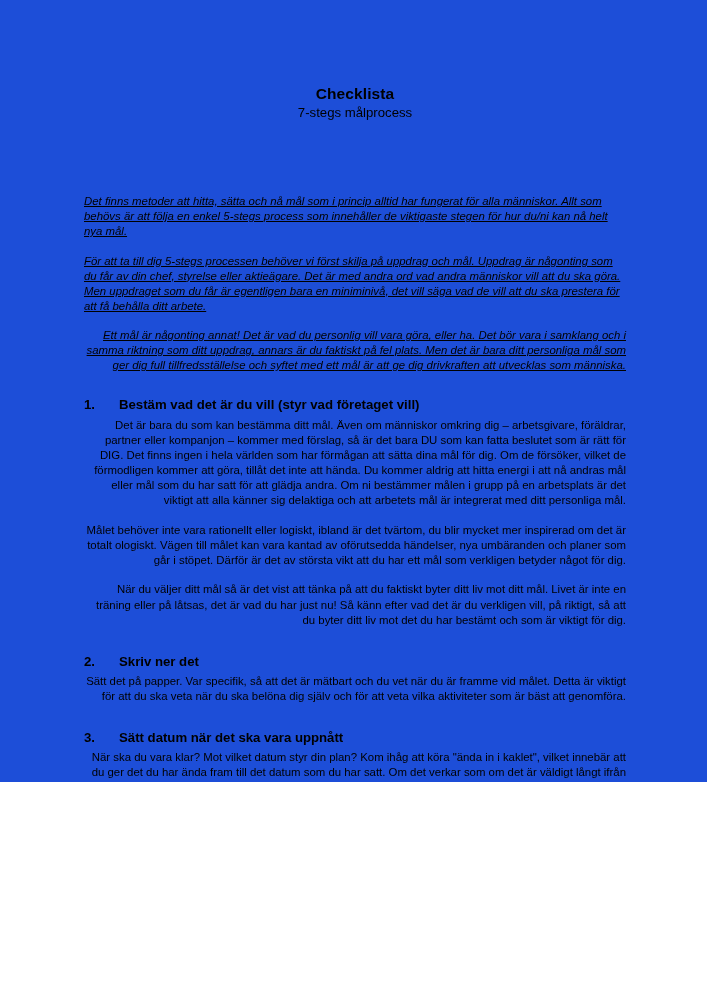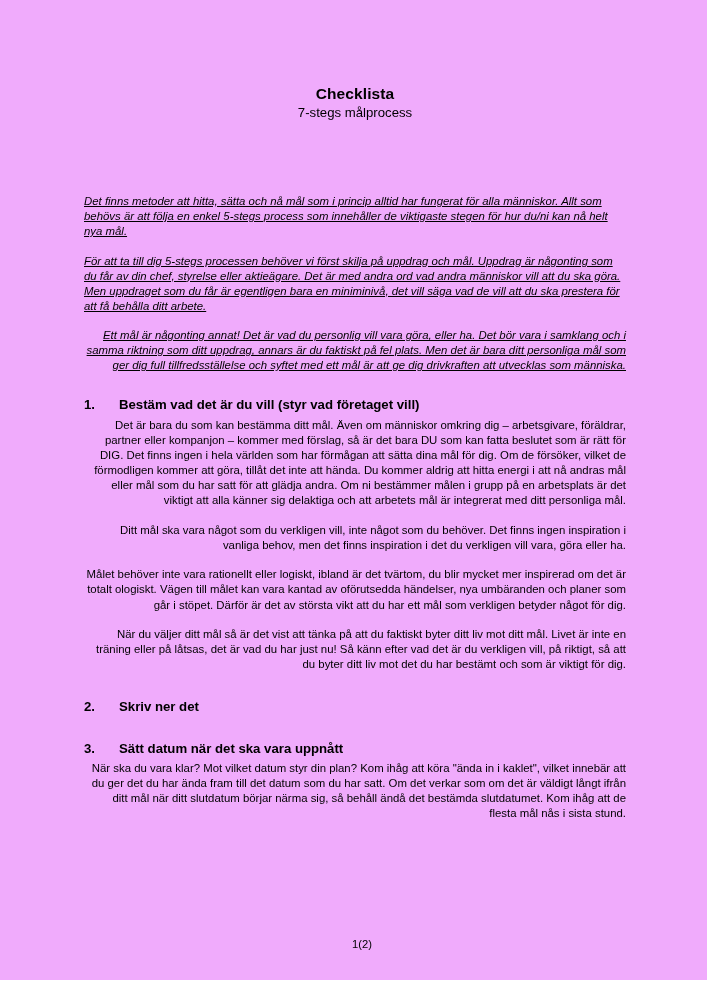--- a/index.html
+++ b/index.html
@@ -8,22 +8,22 @@
     background: #ffffff;
   }
   body {
     font-family: "Liberation Sans", sans-serif;
     color: #000000;
     -webkit-font-smoothing: antialiased;
   }
   .page {
     position: relative;
     width: 707px;
-    height: 980px;
-    background: #f0abfc;
+    height: 782px;
+    background: #1d4ed8;
     overflow: hidden;
     box-sizing: border-box;
   }
   .content {
     position: absolute;
     left: 84px;
     top: 0;
     width: 542px;
   }
   .doc-title {
@@ -113,30 +113,30 @@
       <p class="intro">För att ta till dig 5-stegs processen behöver vi först skilja på uppdrag och mål. Uppdrag är någonting som du får av din chef, styrelse eller aktieägare. Det är med andra ord vad andra människor vill att du ska göra. Men uppdraget som du får är egentligen bara en miniminivå, det vill säga vad de vill att du ska prestera för att få behålla ditt arbete.</p>
       <p class="intro">Ett mål är någonting annat! Det är vad du personlig vill vara göra, eller ha. Det bör vara i samklang och i samma riktning som ditt uppdrag, annars är du faktiskt på fel plats. Men det är bara ditt personliga mål som ger dig full tillfredsställelse och syftet med ett mål är att ge dig drivkraften att utvecklas som människa.</p>
     </div>
 
     <div class="section section-1">
       <div class="section-heading">
         <span class="section-num">1.</span>
         <span class="section-title-text">Bestäm vad det är du vill (styr vad företaget vill)</span>
       </div>
       <p class="body">Det är bara du som kan bestämma ditt mål. Även om människor omkring dig – arbetsgivare, föräldrar, partner eller kompanjon – kommer med förslag, så är det bara DU som kan fatta beslutet som är rätt för DIG. Det finns ingen i hela världen som har förmågan att sätta dina mål för dig. Om de försöker, vilket de förmodligen kommer att göra, tillåt det inte att hända. Du kommer aldrig att hitta energi i att nå andras mål eller mål som du har satt för att glädja andra. Om ni bestämmer målen i grupp på en arbetsplats är det viktigt att alla känner sig delaktiga och att arbetets mål är integrerat med ditt personliga mål.</p>
-      <p class="body">Ditt mål ska vara något som du verkligen vill, inte något som du behöver. Det finns ingen inspiration i vanliga behov, men det finns inspiration i det du verkligen vill vara, göra eller ha.</p>
       <p class="body">Målet behöver inte vara rationellt eller logiskt, ibland är det tvärtom, du blir mycket mer inspirerad om det är totalt ologiskt. Vägen till målet kan vara kantad av oförutsedda händelser, nya umbäranden och planer som går i stöpet. Därför är det av största vikt att du har ett mål som verkligen betyder något för dig.</p>
       <p class="body">När du väljer ditt mål så är det vist att tänka på att du faktiskt byter ditt liv mot ditt mål. Livet är inte en träning eller på låtsas, det är vad du har just nu! Så känn efter vad det är du verkligen vill, på riktigt, så att du byter ditt liv mot det du har bestämt och som är viktigt för dig.</p>
     </div>
 
     <div class="section section-2">
       <div class="section-heading">
         <span class="section-num">2.</span>
         <span class="section-title-text">Skriv ner det</span>
       </div>
+      <p class="body">Sätt det på papper. Var specifik, så att det är mätbart och du vet när du är framme vid målet. Detta är viktigt för att du ska veta när du ska belöna dig själv och för att veta vilka aktiviteter som är bäst att genomföra.</p>
     </div>
 
     <div class="section section-3">
       <div class="section-heading">
         <span class="section-num">3.</span>
         <span class="section-title-text">Sätt datum när det ska vara uppnått</span>
       </div>
       <p class="body">När ska du vara klar? Mot vilket datum styr din plan? Kom ihåg att köra "ända in i kaklet", vilket innebär att du ger det du har ända fram till det datum som du har satt. Om det verkar som om det är väldigt långt ifrån ditt mål när ditt slutdatum börjar närma sig, så behåll ändå det bestämda slutdatumet. Kom ihåg att de flesta mål nås i sista stund.</p>
     </div>
 

